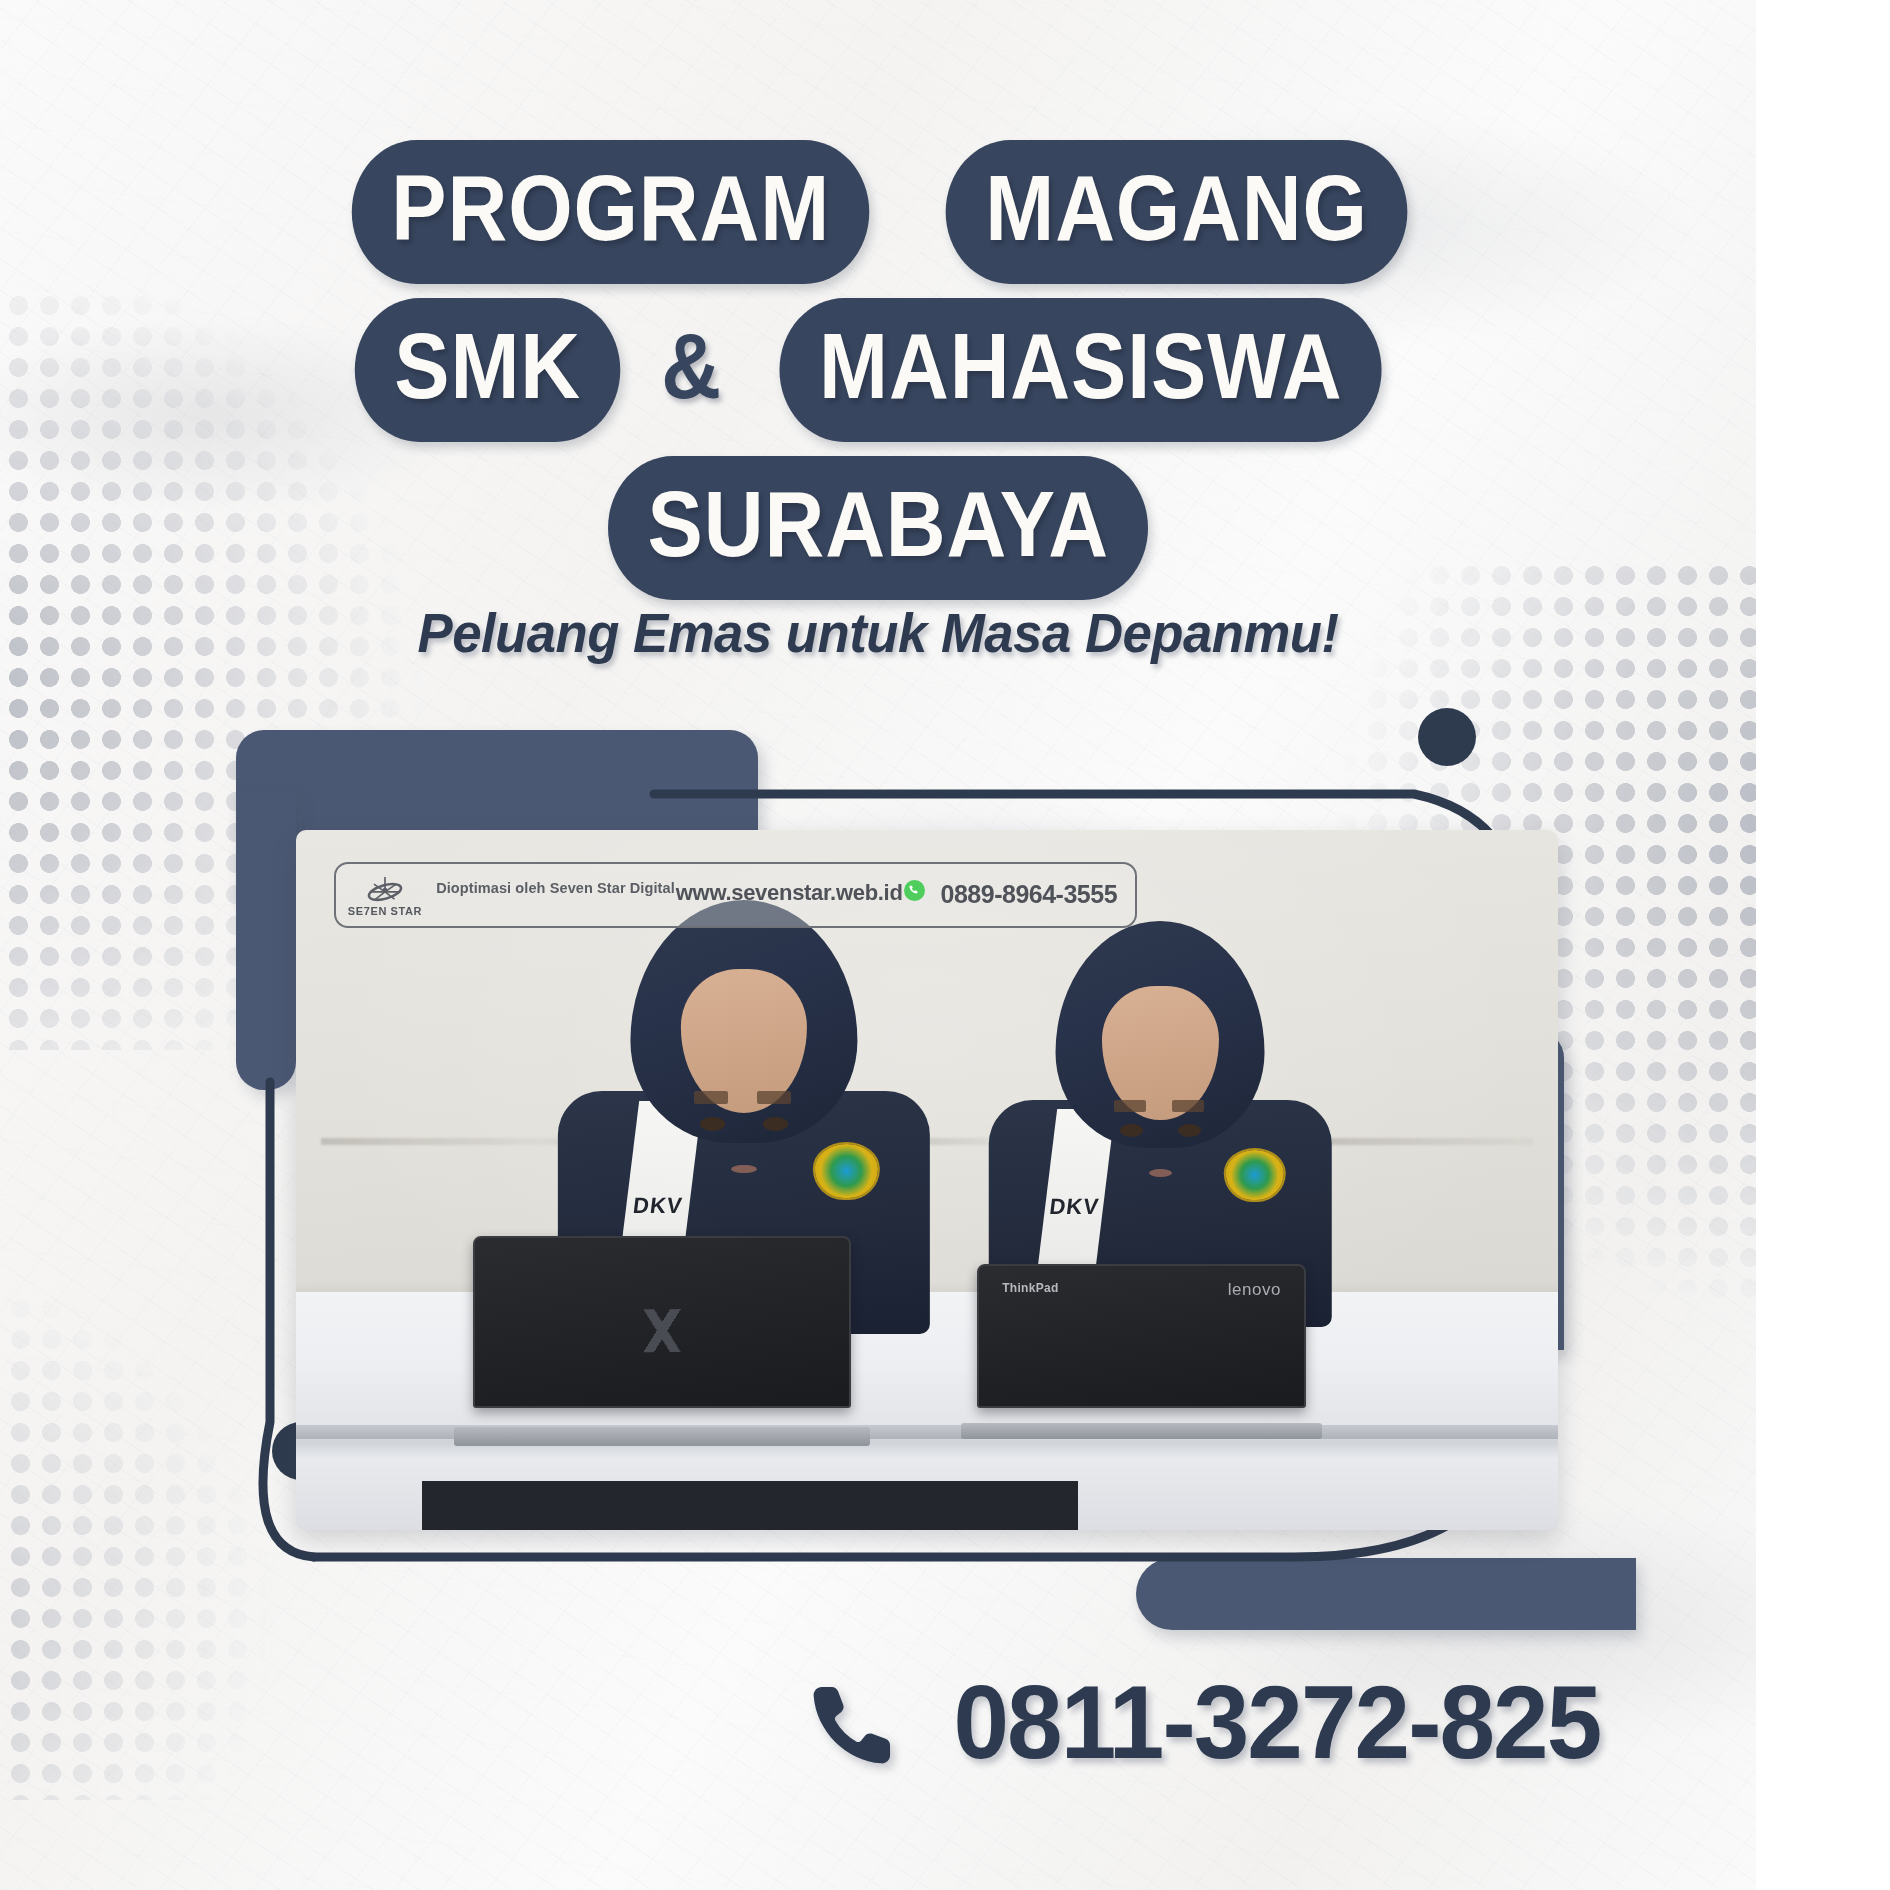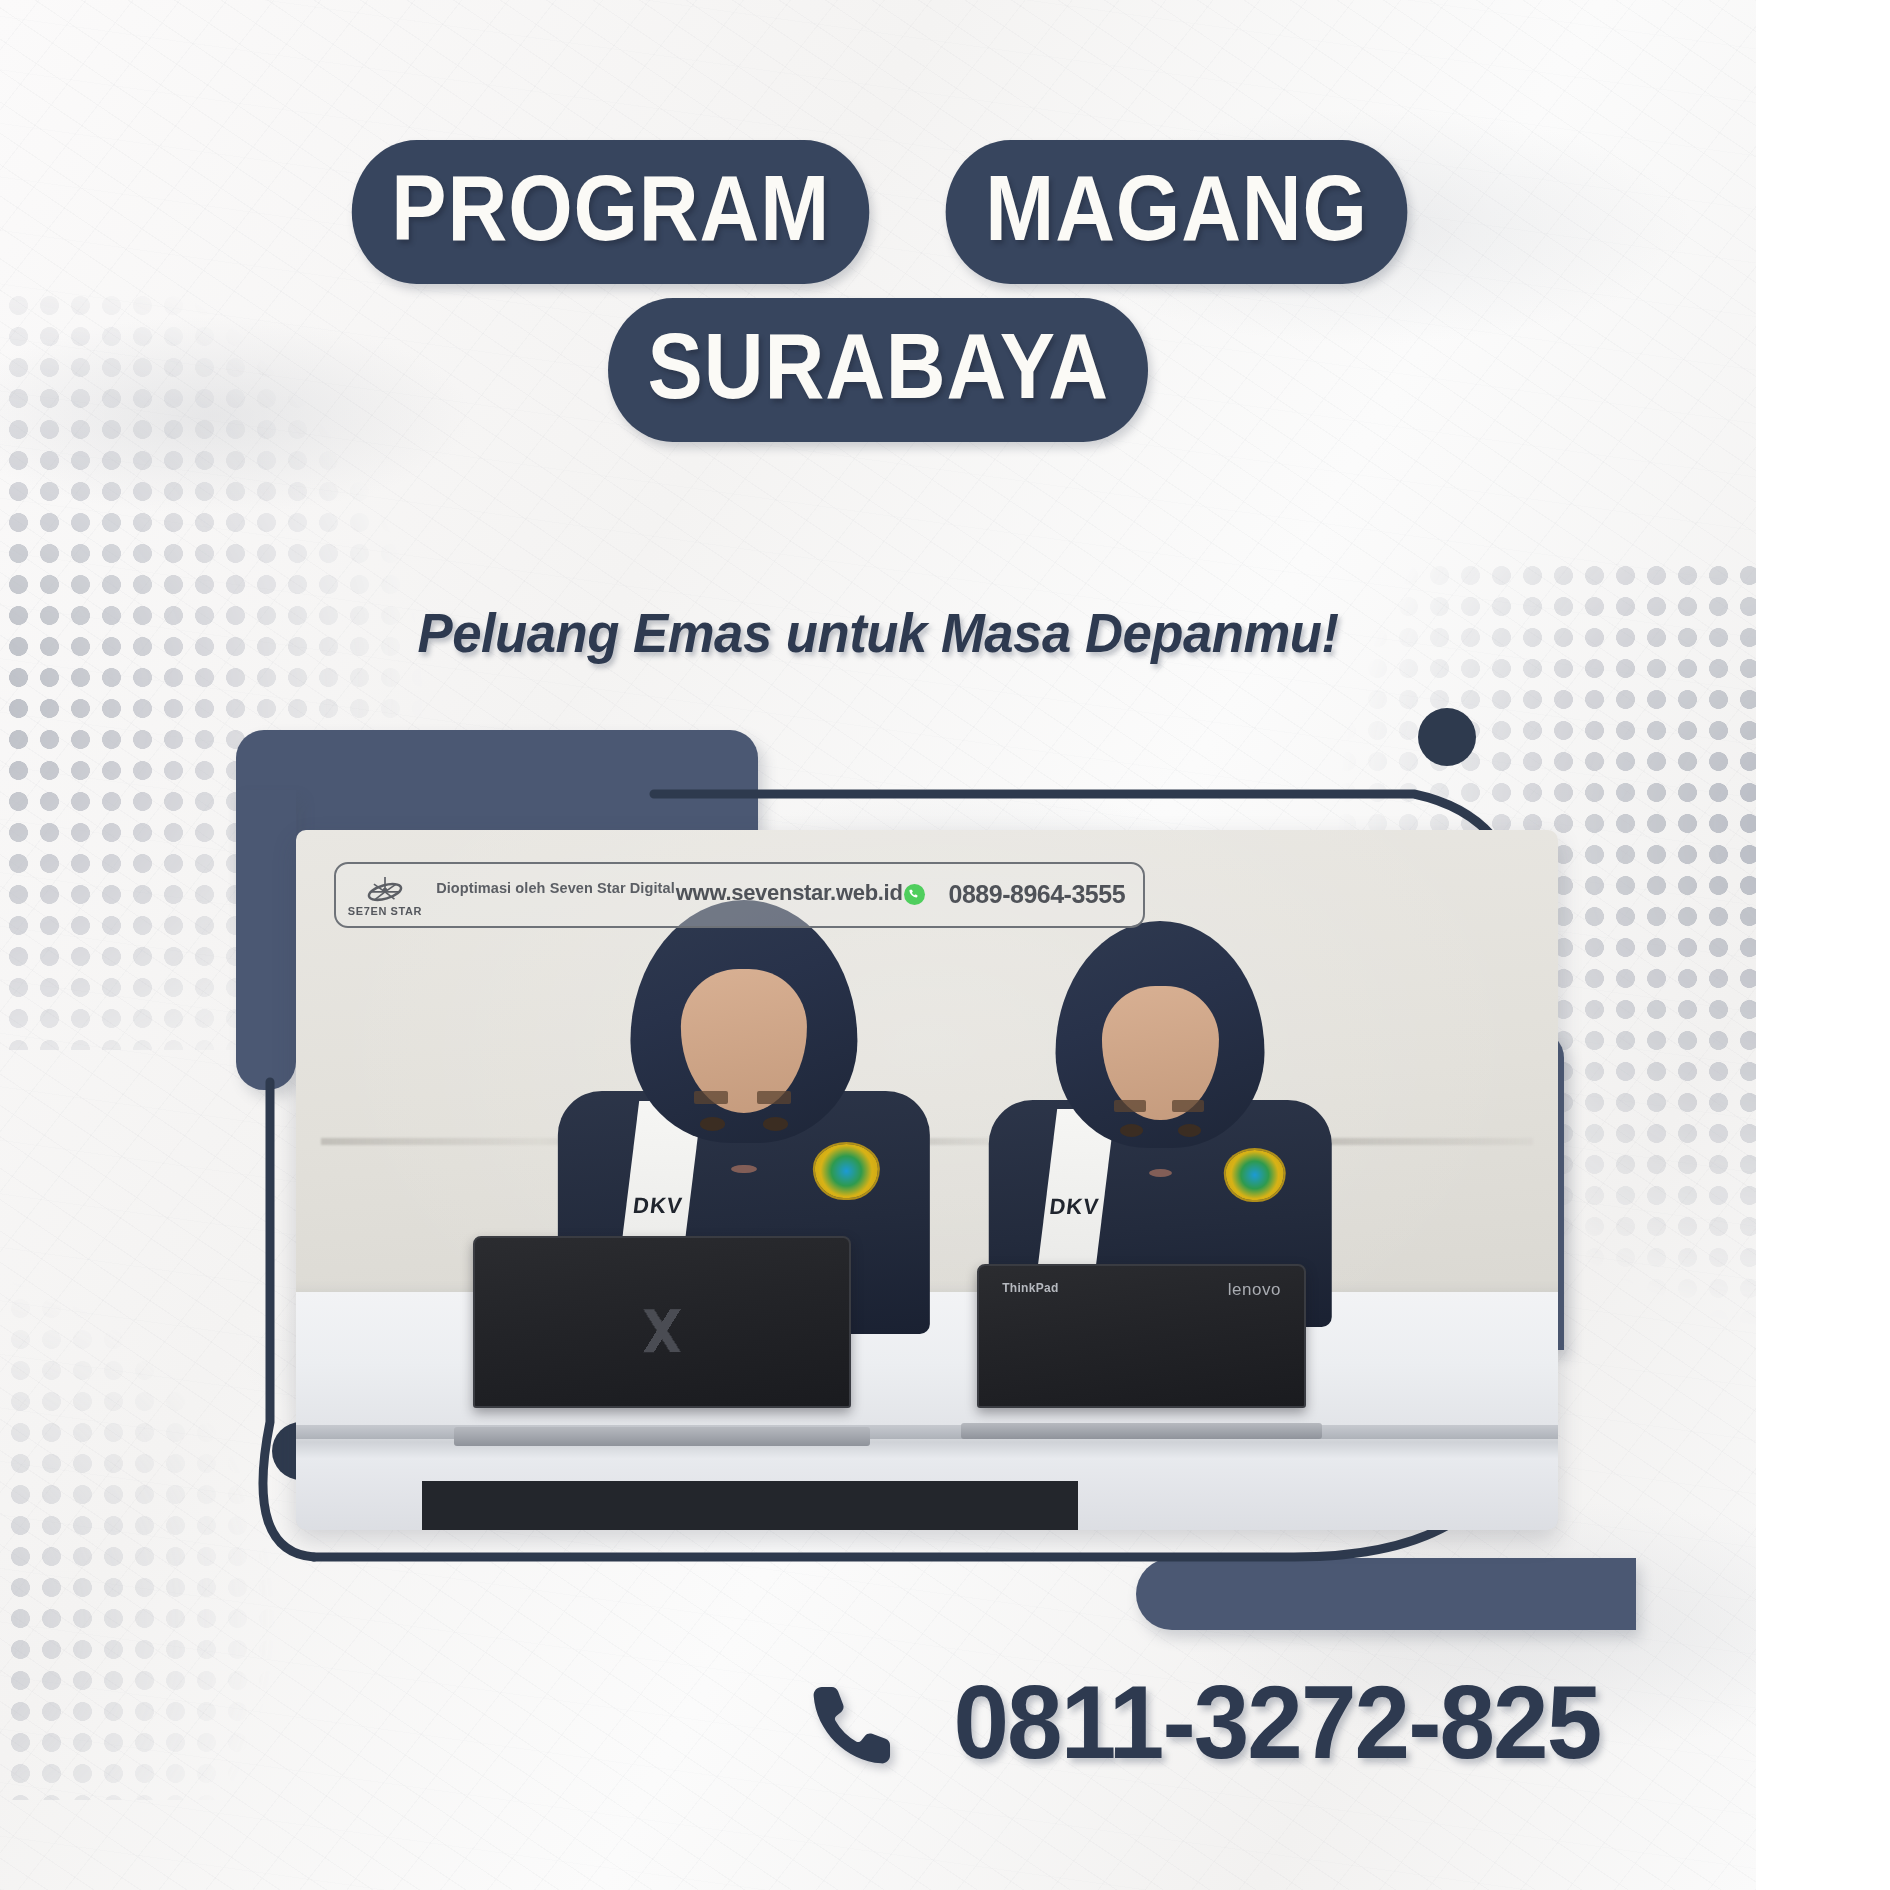--- a/index.html
+++ b/index.html
@@ -313,21 +313,21 @@
   .wm-star {
     width:38px; height:30px; position:relative;
   }
   .wm-star svg { display:block; }
   .wm-brand {
     font-size:11px; font-weight:bold; color:#55585e; letter-spacing:.6px;
   }
   .wm-text { display:flex; flex-direction:row; gap:1px; }
   .wm-line1 { font-size:14.5px; font-weight:bold; color:#5b5e64; letter-spacing:.1px; }
   .wm-line2 { font-size:22px; font-weight:bold; color:#4f5258; letter-spacing:-.3px; }
-  .wm-line3 { display:flex; align-items:center; gap:24px; }
+  .wm-line3 { display:flex; align-items:flex-start; gap:16px; }
   .wm-wa {
     width:21px; height:21px; border-radius:50%;
     background:#4fce5d; display:flex; align-items:center; justify-content:center;
   }
   .wm-phone-num { font-size:25px; font-weight:bold; color:#4f5258; letter-spacing:-.5px; }
 
   
   #footer-contact {
     position:absolute; left:0; right:0; bottom:108px;
     display:flex; align-items:center; justify-content:flex-end;
@@ -356,20 +356,25 @@
   <div class="halftone ht-tr"></div>
   <div class="halftone ht-bl"></div>
 
   <div id="headline">
 
     <div class="hl-row">
       <span class="pill">PROGRAM</span>
       <span class="pill">MAGANG</span>
     </div>
 
+    <div class="hl-row">
+      <span class="pill">SMK</span>
+      <span class="amp">&amp;</span>
+      <span class="pill">MAHASISWA</span>
+    </div>
 
     <div class="hl-row">
       <span class="pill">SURABAYA</span>
     </div>
 
   </div>
 
   <div id="subtitle">Peluang Emas untuk Masa Depanmu!</div>
 
   <div id="frame-zone">

